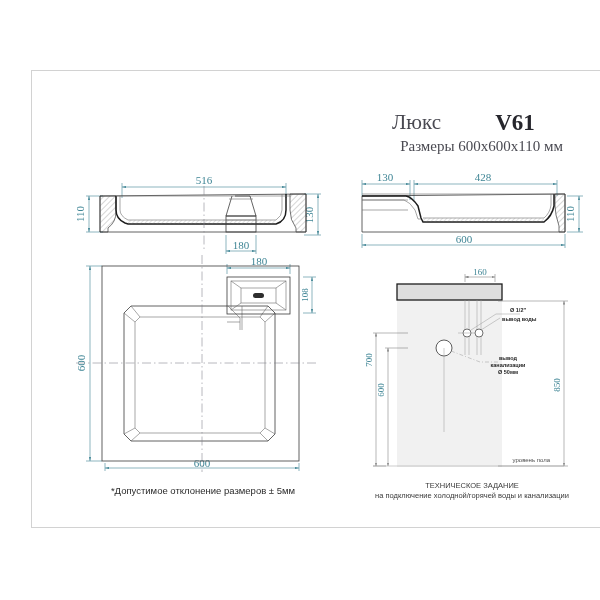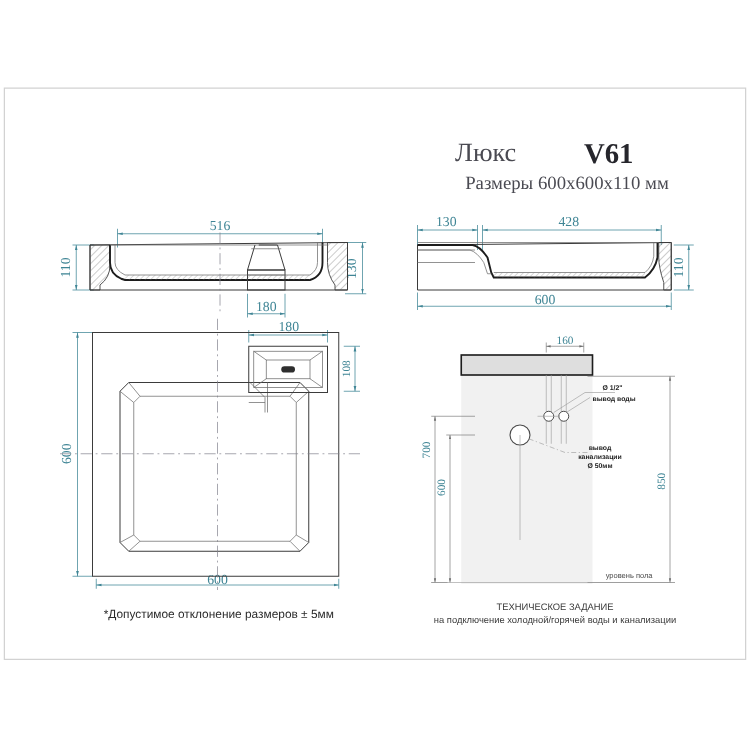--- a/index.html
+++ b/index.html
@@ -12,20 +12,21 @@
     height: 600px;
     font-family: "Liberation Sans", sans-serif;
     overflow: hidden;
     position: relative;
   }
   #sheet {
     position: absolute;
     left: 0; top: 0;
     width: 488px;
     height: 600px;
+    padding-left: 28px;
   }
   svg { display: block; }
   .dim-text {
     fill: #3f8595;
     font-family: "Liberation Serif", serif;
     font-size: 11px;
   }
   .dim-text-sm {
     fill: #3f8595;
     font-family: "Liberation Serif", serif;

